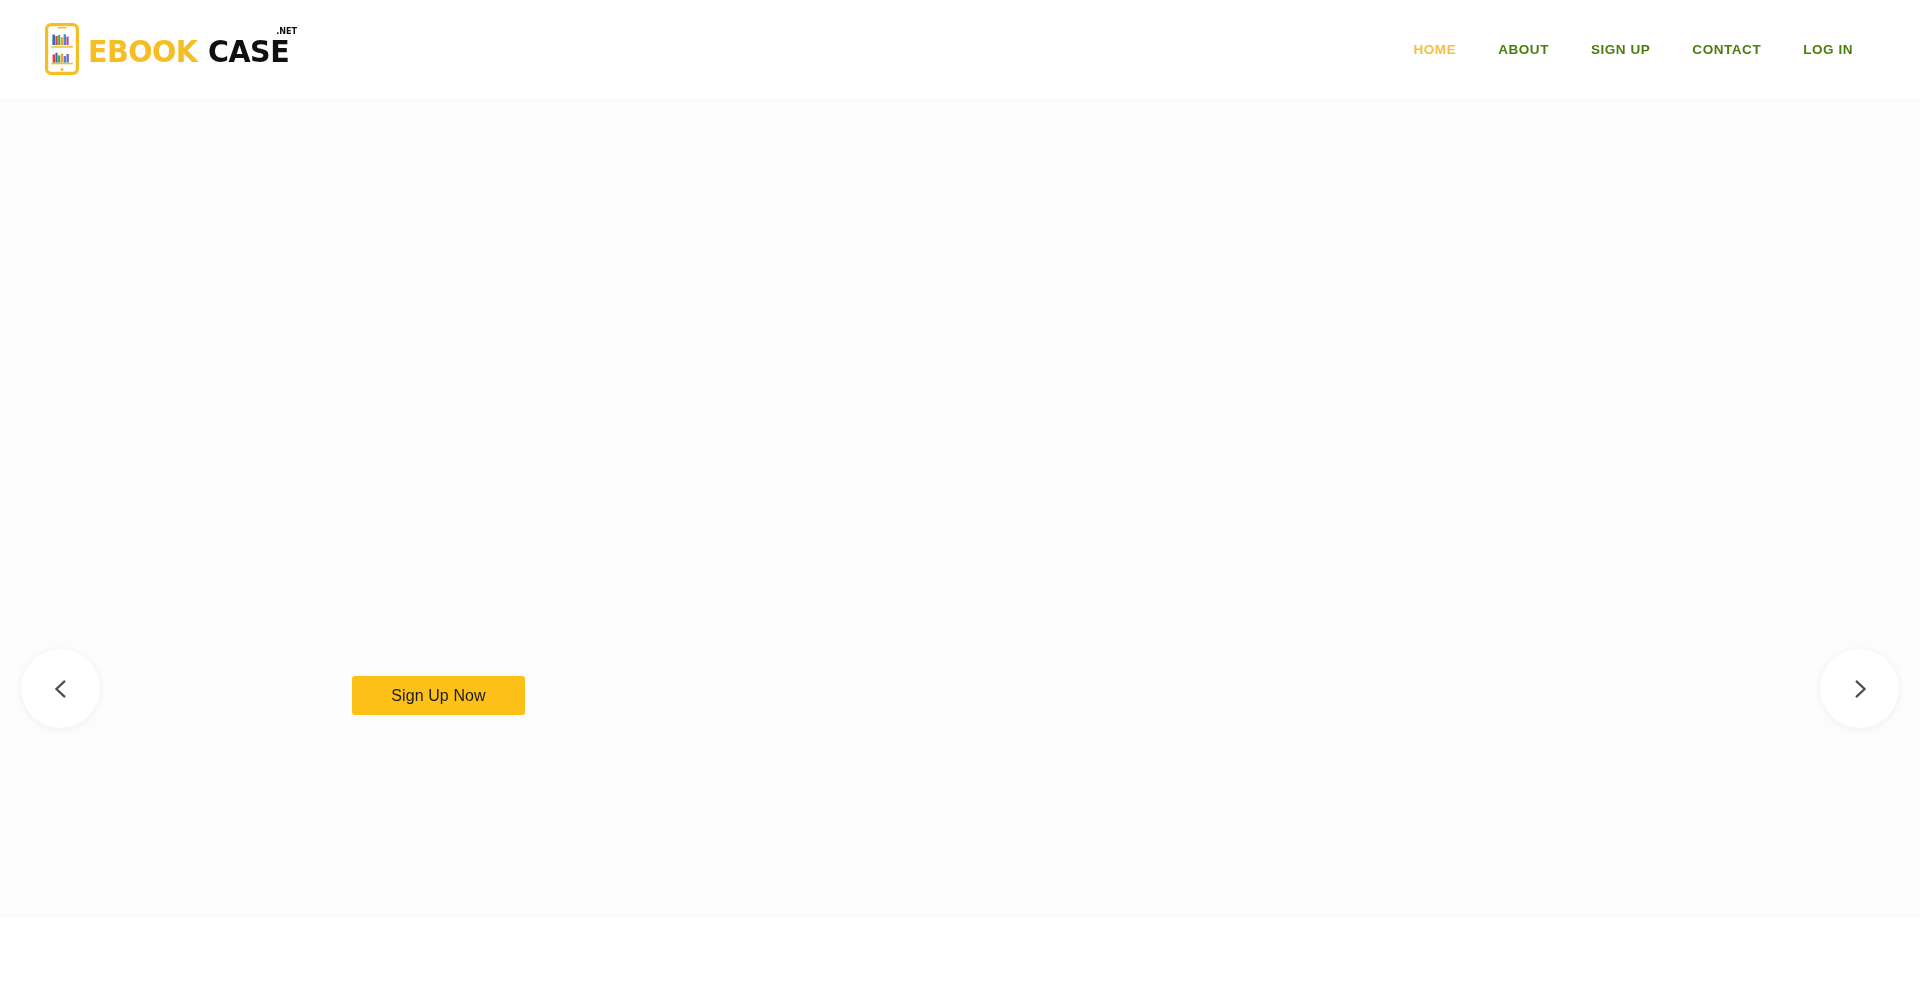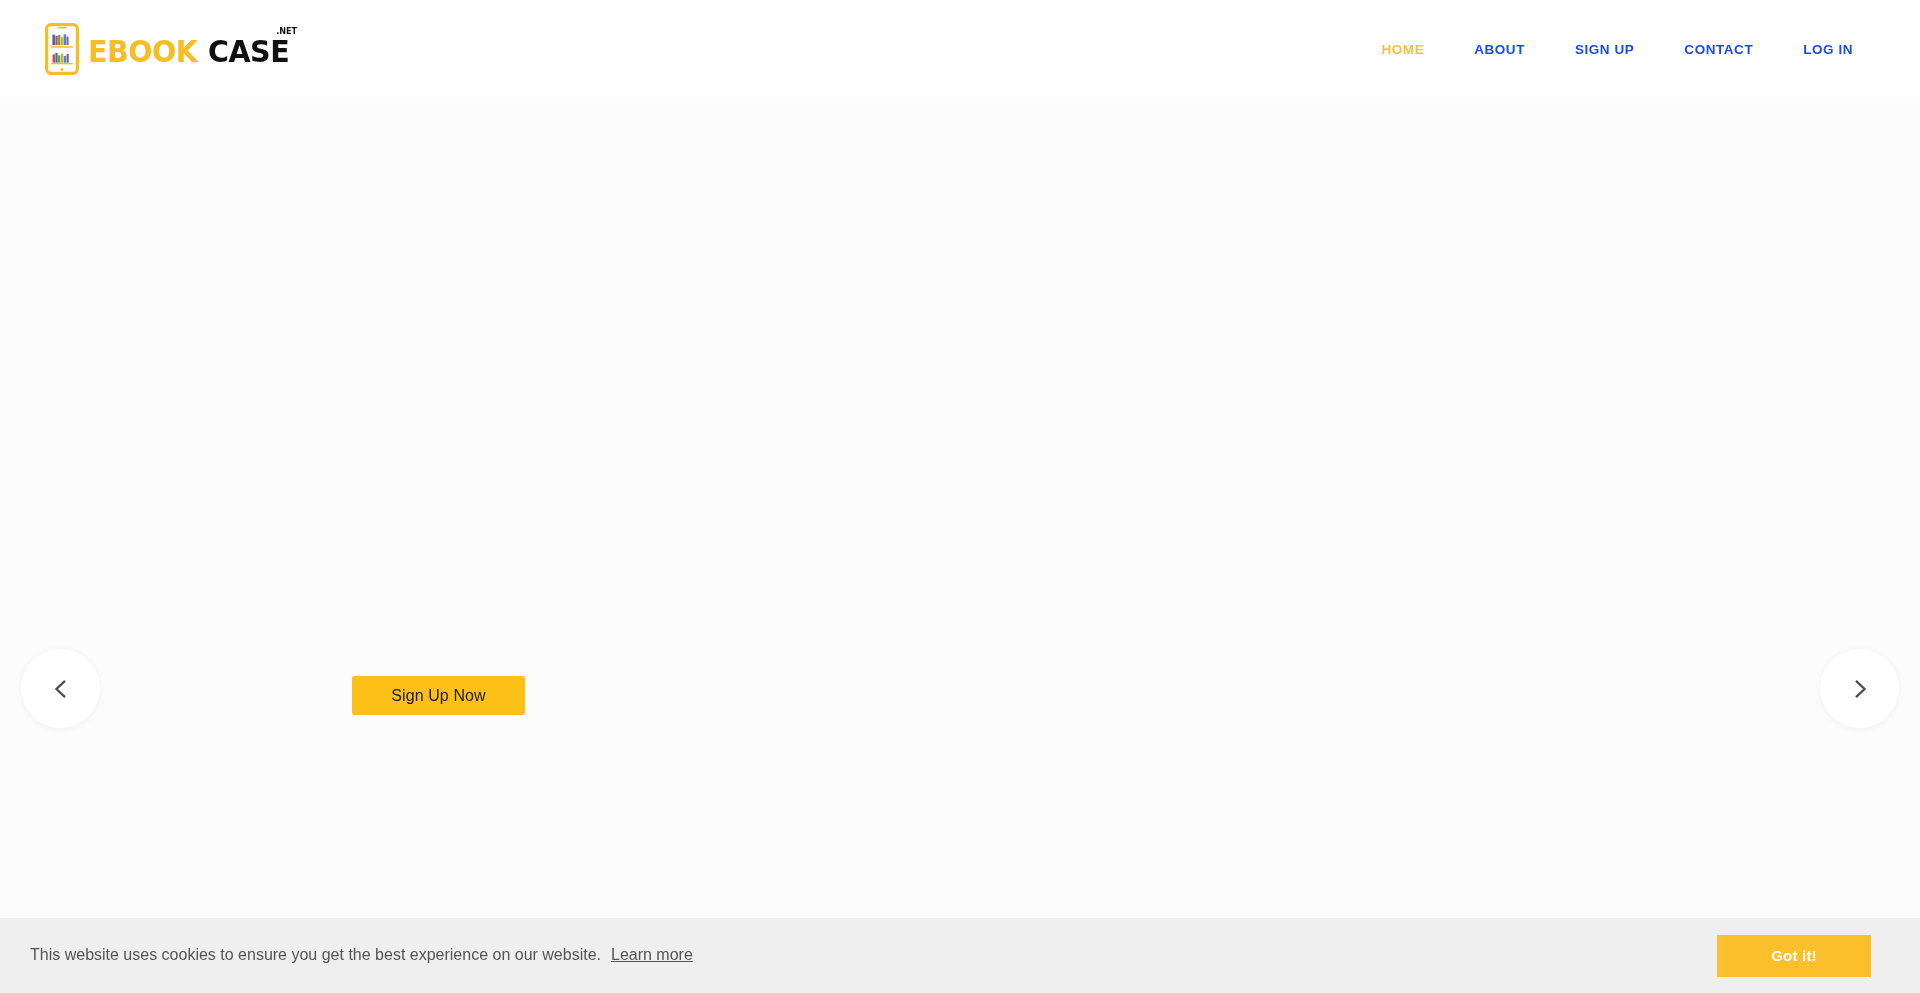--- a/index.html
+++ b/index.html
@@ -90,28 +90,28 @@
   }
 
   
   .main-nav {
     position: absolute;
     right: 46px;
     top: 0;
     height: 98px;
     display: flex;
     align-items: center;
-    gap: 8px;
+    gap: 0;
   }
 
   .nav-link {
     font-size: 13.5px;
     font-weight: 700;
     letter-spacing: 0.55px;
-    color: #1d4ed8;
+    color: #4d7c0f;
     text-decoration: none;
     padding: 10px 21px;
     white-space: nowrap;
     text-transform: uppercase;
   }
   .nav-link.is-active { color: #f2c145; }
 
   
   .hero {
     position: absolute;
@@ -315,20 +315,14 @@
       </svg>
     </button>
 
     <button class="carousel-arrow next" type="button">
       <svg width="24" height="24" viewBox="0 0 24 24" fill="none">
         <path d="M8.8 4.6 L16.6 12 L8.8 19.4" stroke="#4d4d4d" stroke-width="2.2" stroke-linecap="square" stroke-linejoin="miter" fill="none"></path>
       </svg>
     </button>
   </section>
 
-  <div class="cookie-bar">
-    <div class="cookie-text">
-      <span>This website uses cookies to ensure you get the best experience on our website.</span><a class="cookie-link" href="#">Learn more</a>
-    </div>
-    <button class="cookie-accept" type="button">Got it!</button>
-  </div>
 
 </div>
 
 </body></html>

